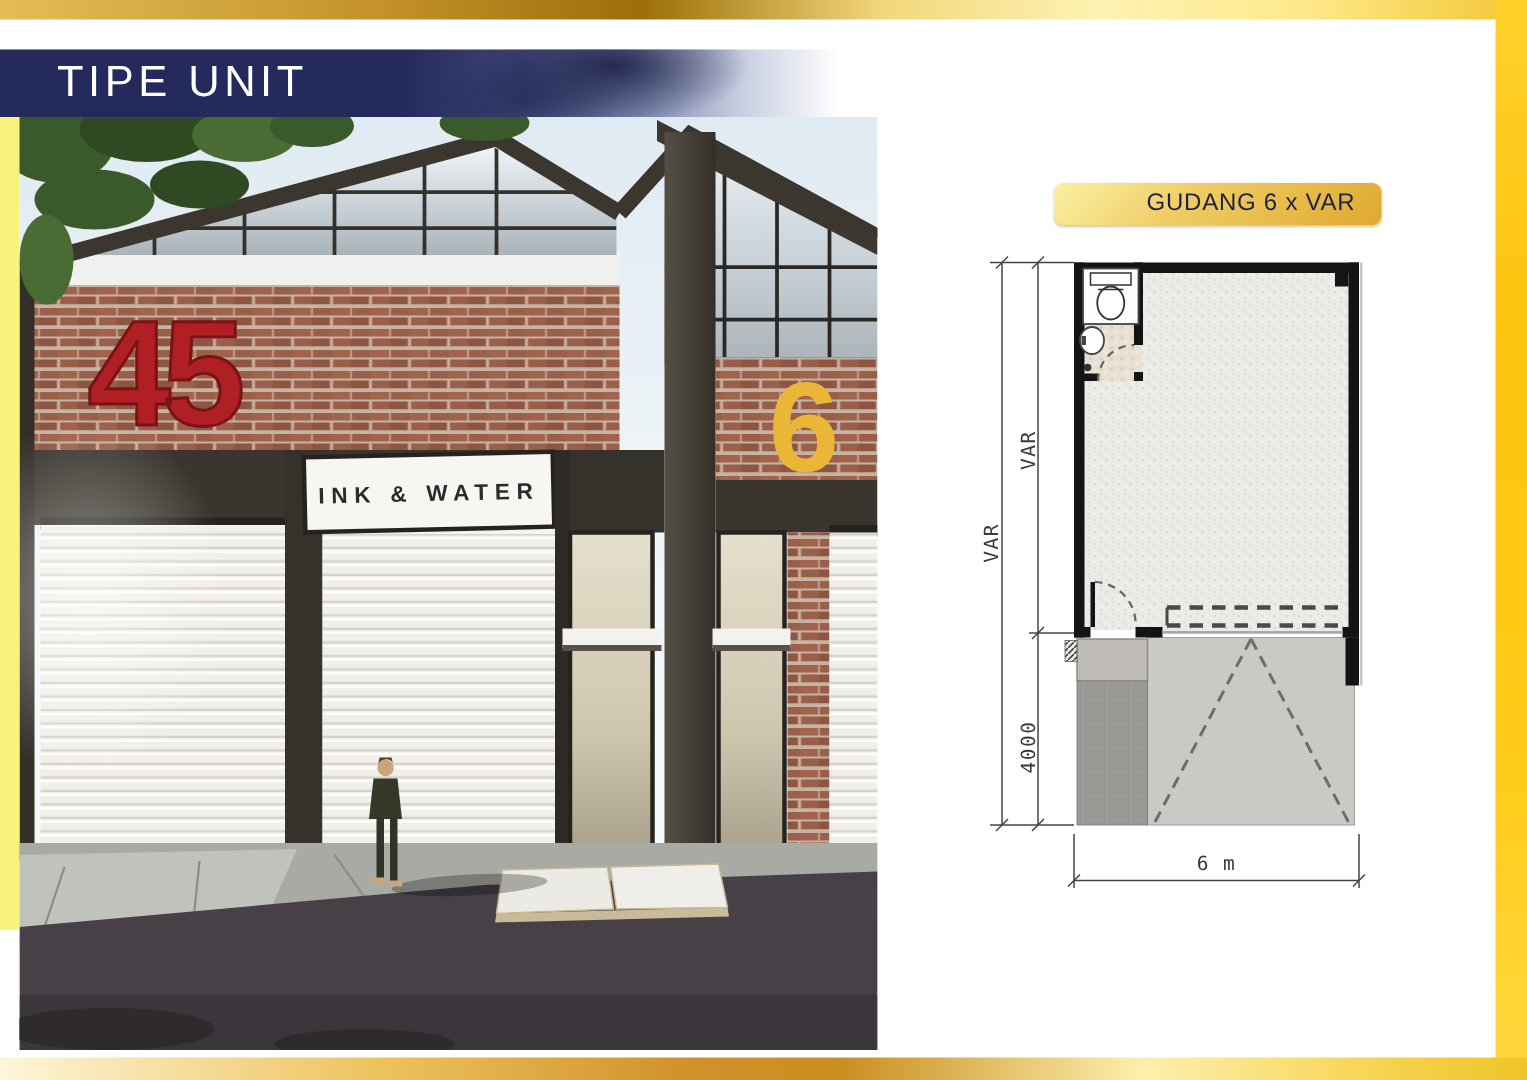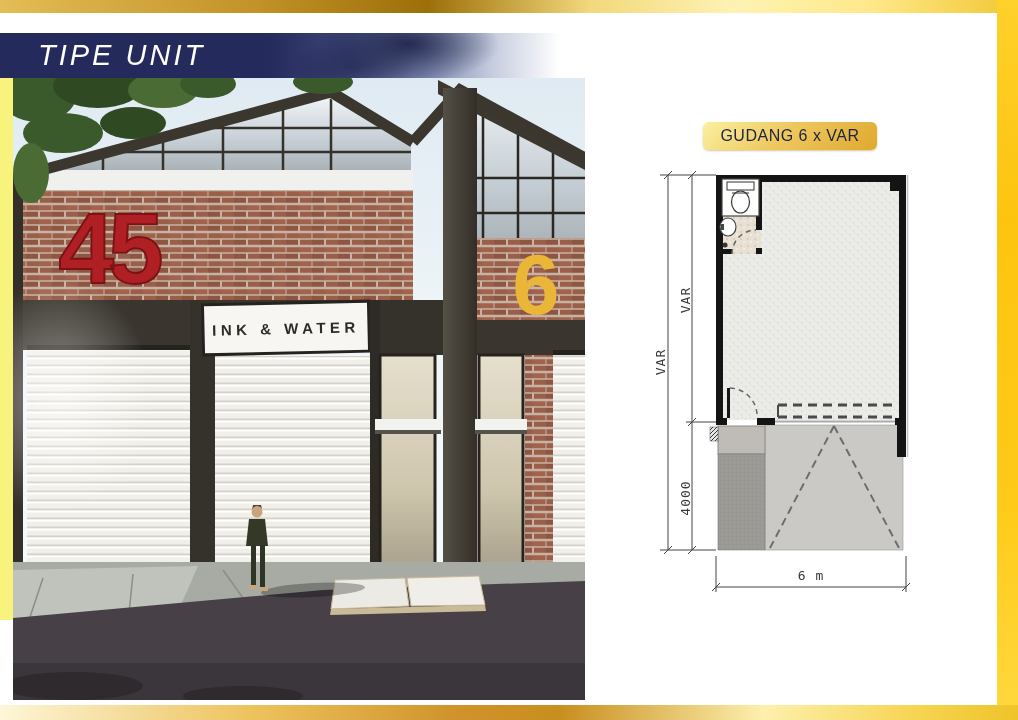--- a/index.html
+++ b/index.html
@@ -7,35 +7,35 @@
         font-family:"Liberation Sans",sans-serif;}
   
   .frame-top{position:absolute;left:0;top:0;width:1018px;height:13px;
     background:linear-gradient(90deg,#e3bd55 0%,#c3922a 25%,#9c6f08 42%,#f3d87c 58%,#fdf3b3 72%,#ffe98c 85%,#f2c735 100%);}
   .frame-right{position:absolute;left:997px;top:0;width:21px;height:720px;
     background:linear-gradient(180deg,#ffd12b,#fdc40f 30%,#ffcb18 70%,#ffd83f);}
   .frame-bottom{position:absolute;left:0;top:705px;width:1018px;height:15px;
     background:linear-gradient(90deg,#fdf6d8 0%,#edc25c 25%,#d0922a 45%,#c98e1f 55%,#fdf0ad 75%,#f7d452 90%,#eec429 100%);}
   
   .banner{position:absolute;left:0;top:33px;width:560px;height:45px;
-    background:linear-gradient(90deg,#252a5c 0%,#252a5c 48%,#3d4678 62%,#7d88af 76%,#c6cddf 88%,#ffffff 100%);font-style:italic;}
+    background:linear-gradient(90deg,#252a5c 0%,#252a5c 48%,#3d4678 62%,#7d88af 76%,#c6cddf 88%,#ffffff 100%);}
   .banner-tree{position:absolute;left:0;top:0;width:100%;height:100%;
     background:radial-gradient(ellipse 130px 55px at 73% 25%,rgba(23,28,66,.85),rgba(23,28,66,0) 70%),
                radial-gradient(ellipse 90px 40px at 63% 75%,rgba(23,28,66,.45),rgba(23,28,66,0) 70%);}
   .banner-title{position:absolute;left:38px;top:0;line-height:45px;color:#ffffff;
     font-size:29px;font-weight:300;letter-spacing:3px;}
   
   .accent-strip{position:absolute;left:0;top:78px;width:13px;height:542px;background:#f8f37d;}
   
   .render-wrap{position:absolute;left:13px;top:78px;width:576px;height:622px;}
   .plan-title{position:absolute;left:703px;top:122px;width:174px;height:28px;border-radius:6px;
     background:linear-gradient(135deg,#fbf0a2 0%,#f3d univers66 40%,#dfa92f 100%);
     background:linear-gradient(135deg,#fbf0a2 0%,#eec95f 45%,#dfa92f 100%);
     text-align:center;line-height:28px;font-size:16px;color:#1d2340;letter-spacing:.5px;
-    box-shadow:0 1px 2px rgba(150,110,20,.4);}
+    box-shadow:0 1px 2px rgba(150,110,20,.4);padding-left:44px;}
   .plan-wrap{position:absolute;left:648px;top:160px;width:270px;height:440px;}
   svg text{font-family:"Liberation Sans",sans-serif;}
   .dimtxt{font-family:"DejaVu Sans Mono",monospace;fill:#3a3a3a;font-size:13px;letter-spacing:1px;}
 </style>
 </head>
 <body>
 
 <div class="page">
 
   <div class="frame-top"></div>

